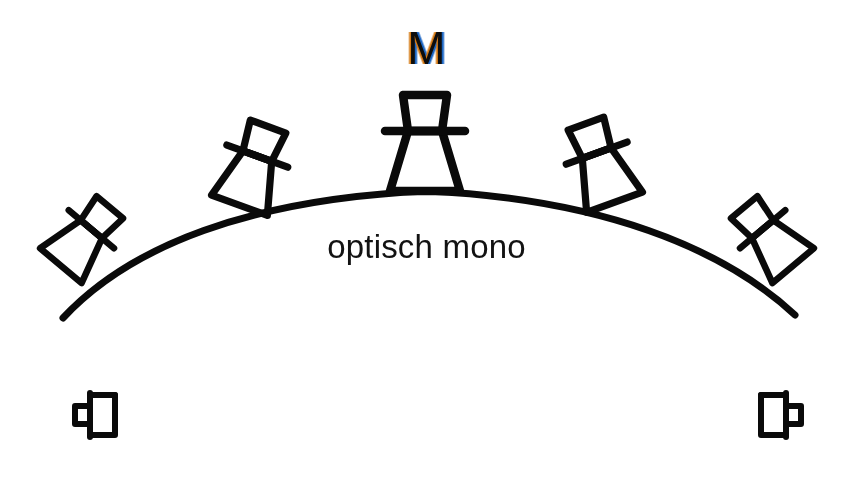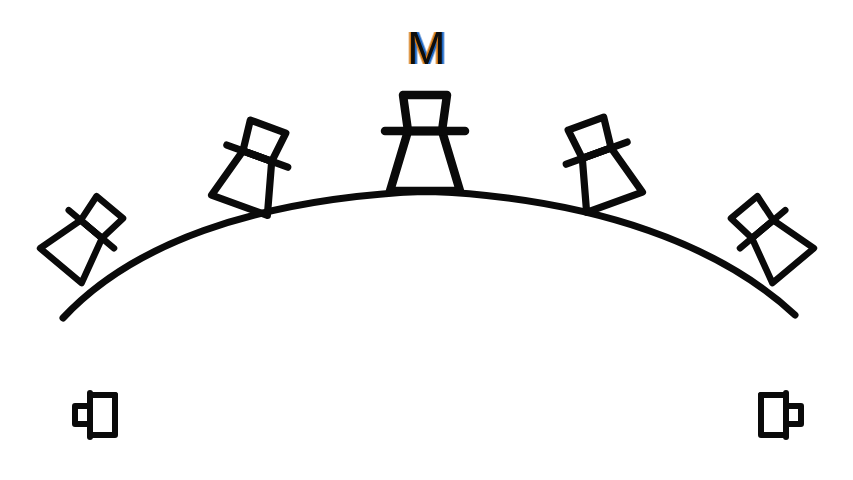--- a/index.html
+++ b/index.html
@@ -135,15 +135,16 @@
         <rect class="ink" stroke-width="6" x="-21" y="-9" width="15" height="18" stroke="#0a0a0a"></rect>
         <path class="ink" stroke-width="6" d="M -6 -20 L 19 -20 L 19 20 L -6 20 Z" stroke="#0a0a0a"></path>
         <path class="ink" stroke-width="6" d="M -6 -20 L 19 -20" stroke="#0a0a0a"></path>
         <path class="ink" stroke-width="6" d="M -6 -22 L -6 22" stroke="#0a0a0a"></path>
       </g>
 
     </svg>
 
     <div id="m-label" style="color: rgb(13, 13, 13); text-shadow: rgb(214, 122, 20) -1.6px 0px 0px, rgb(28, 102, 196) 1.6px 0px 0px, rgba(214, 122, 20, 0.5) -2.7px 0px 0px, rgba(28, 102, 196, 0.5) 2.7px 0px 0px;">M</div>
 
+    <div id="caption" style="color: rgb(18, 18, 18);">optisch mono</div>
 
   </div>
 </div>
 
 </body></html>

